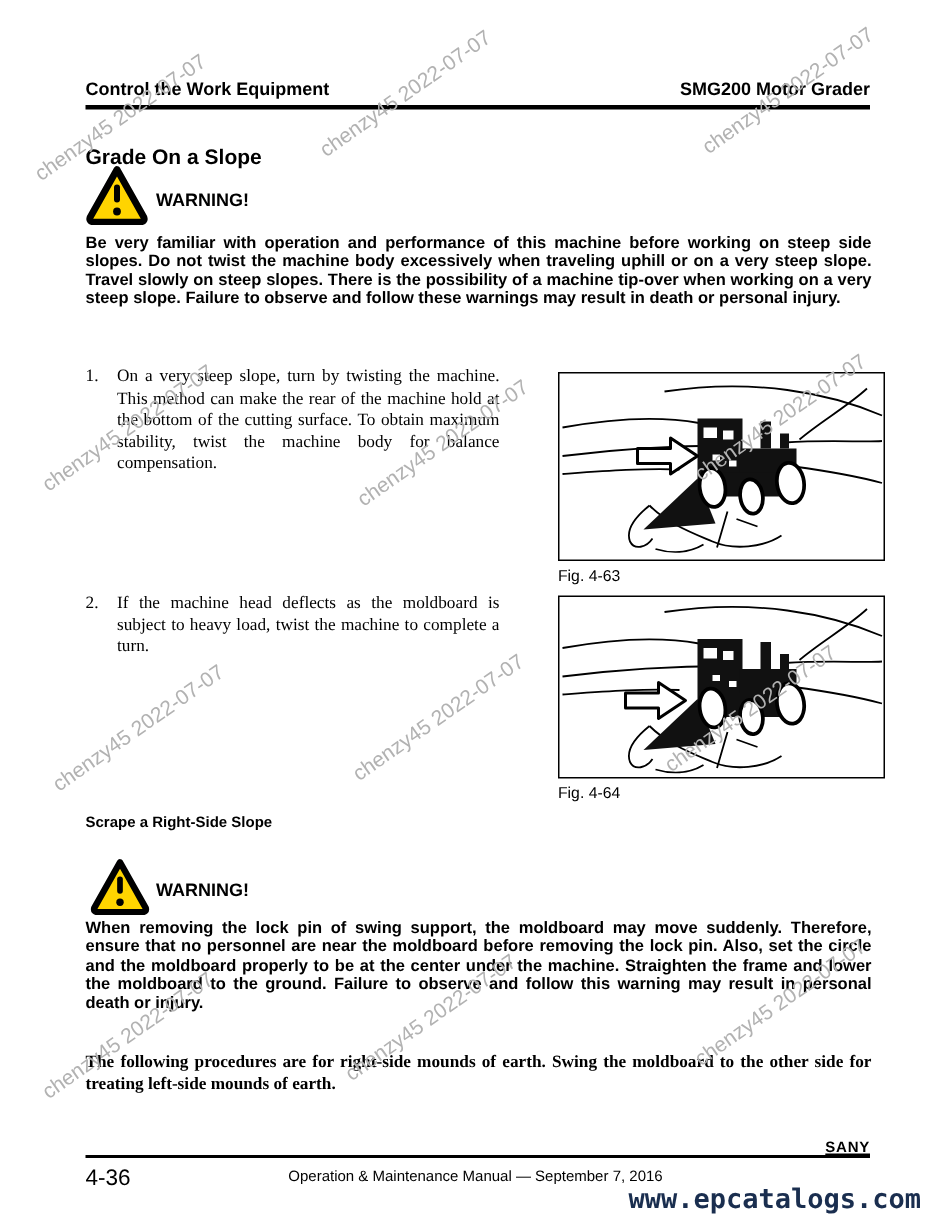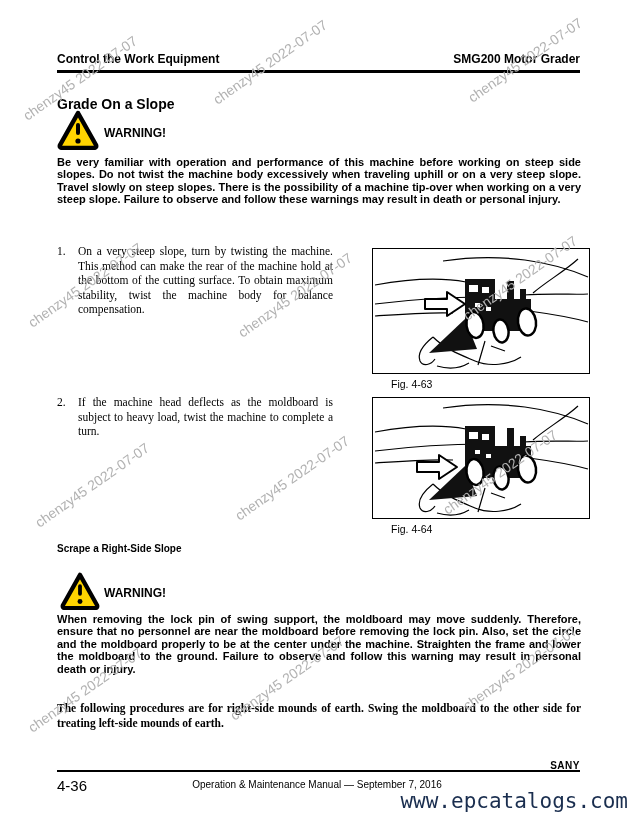--- a/index.html
+++ b/index.html
@@ -48,35 +48,35 @@
       font-size:11.5px;line-height:14.5px;display:flex;}
   .li .num{width:21px;flex:0 0 21px;}
   .li .txt{flex:1;text-align:justify;}
   .li1{top:244px;}
   .li2{top:395px;}
   
   .fig{position:absolute;left:372px;}
   .fig1{top:248px;}
   .fig2{top:397px;}
   .figbox{border:1px solid #000;background:#fff;display:block;}
-  .figcap{font-size:10.5px;margin-top:4px;margin-left:19px;}
+  .figcap{font-size:10.5px;margin-top:4px;}
   
   .para{
     position:absolute;left:57px;top:701px;width:524px;
     font-family:"Liberation Serif",serif;font-size:11.5px;line-height:15px;text-align:justify;font-weight:bold;
   }
   
   .ftr-rule{position:absolute;left:57px;right:54px;top:770px;height:2px;background:#000;}
   .ftr-page{position:absolute;left:57px;top:777px;font-size:15px;}
   .ftr-center{position:absolute;left:0;right:0;top:779px;text-align:center;font-size:10px;}
   .ftr-brand{position:absolute;right:54px;top:760px;font-size:10px;font-weight:bold;letter-spacing:0.5px;text-decoration:underline;}
   .ftr-url{
-    position:absolute;right:6px;top:789px;
+    position:absolute;right:20px;top:789px;
     font-family:"DejaVu Sans Mono","Liberation Mono",monospace;
-    font-size:21px;font-weight:normal;text-decoration:none;
+    font-size:18px;font-weight:bold;text-decoration:none;
   }
   .figure-svg line,.figure-svg path{vector-effect:non-scaling-stroke;}
 </style>
 </head>
 <body>
 
 <div class="page">
 
   <span class="wm" style="left: 80px; top: 78px; color: rgb(178, 178, 178);">chenzy45 2022-07-07</span>
   <span class="wm" style="left: 270px; top: 62px; color: rgb(178, 178, 178);">chenzy45 2022-07-07</span>

